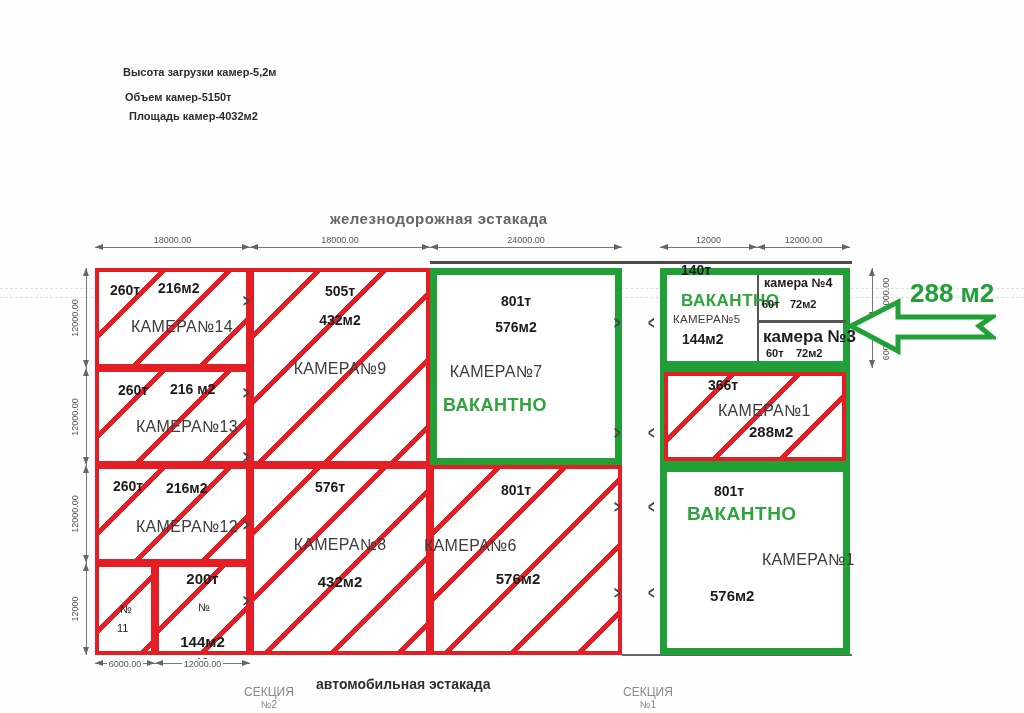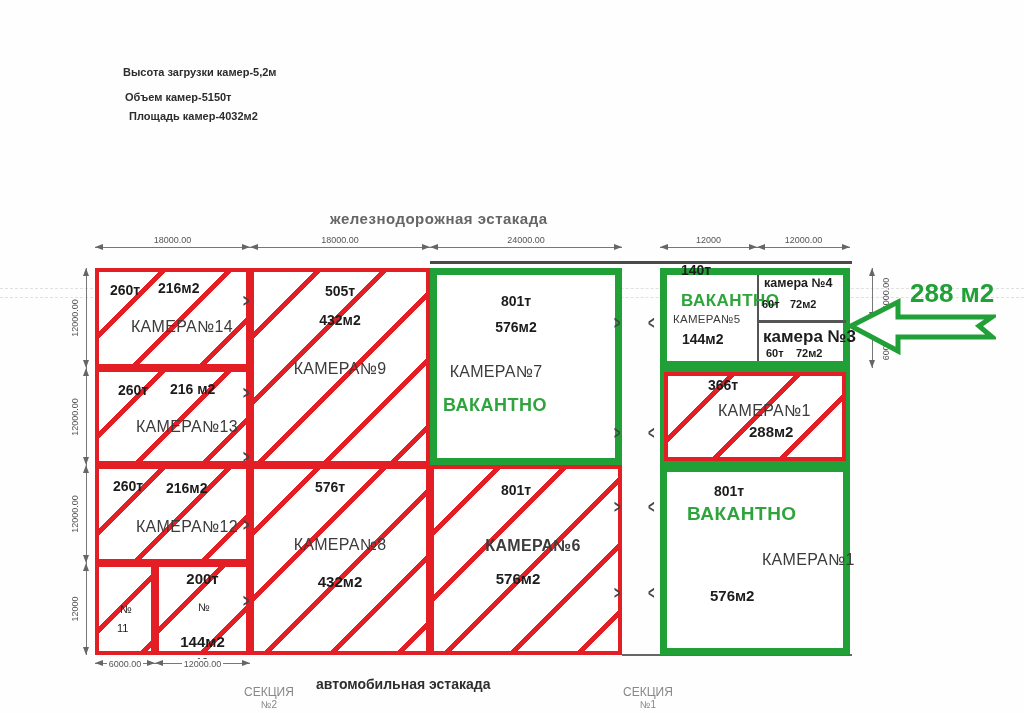--- a/index.html
+++ b/index.html
@@ -109,21 +109,21 @@
   <div class="t" style="left:250px;top:479px;width:160px;text-align:center;">576т</div>
   <div class="nm" style="left:250px;top:536px;width:180px;text-align:center;">КАМЕРА№8</div>
   <div class="t" style="left:250px;top:573px;width:180px;text-align:center;font-size:15px;">432м2</div>
 
   <div class="t" style="left:430px;top:293px;width:172px;text-align:center;">801т</div>
   <div class="t" style="left:430px;top:319px;width:172px;text-align:center;">576м2</div>
   <div class="nm" style="left:406px;top:363px;width:180px;text-align:center;">КАМЕРА№7</div>
   <div class="vac" style="left:443px;top:395px;">ВАКАНТНО</div>
 
   <div class="t" style="left:430px;top:482px;width:172px;text-align:center;">801т</div>
-  <div class="nm" style="left:441px;top:537px;width:184px;text-align:center;font-weight:bold;">КАМЕРА№6</div>
+  <div class="nm" style="left:424px;top:537px;width:184px;">КАМЕРА№6</div>
   <div class="t" style="left:430px;top:570px;width:176px;text-align:center;font-size:15px;">576м2</div>
 
   <div class="t" style="left:681px;top:262px;">140т</div>
   <div class="vac" style="left:681px;top:291px;font-size:17px;">ВАКАНТНО</div>
   <div class="nm" style="left:673px;top:313px;font-size:11.5px;">КАМЕРА№5</div>
   <div class="t" style="left:682px;top:331px;">144м2</div>
 
   <div class="sm" style="left:764px;top:276px;font-size:12.5px;">камера №4</div>
   <div class="sm" style="left:762px;top:298px;">60т</div>
   <div class="sm" style="left:790px;top:298px;">72м2</div>

